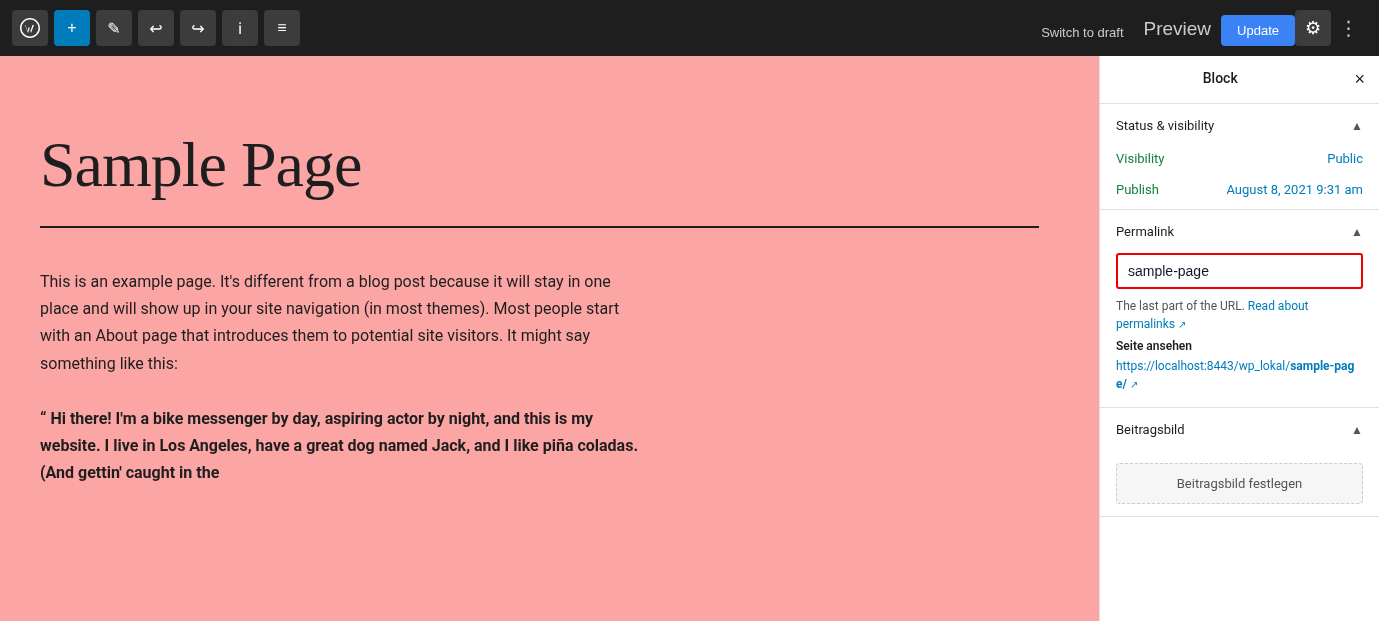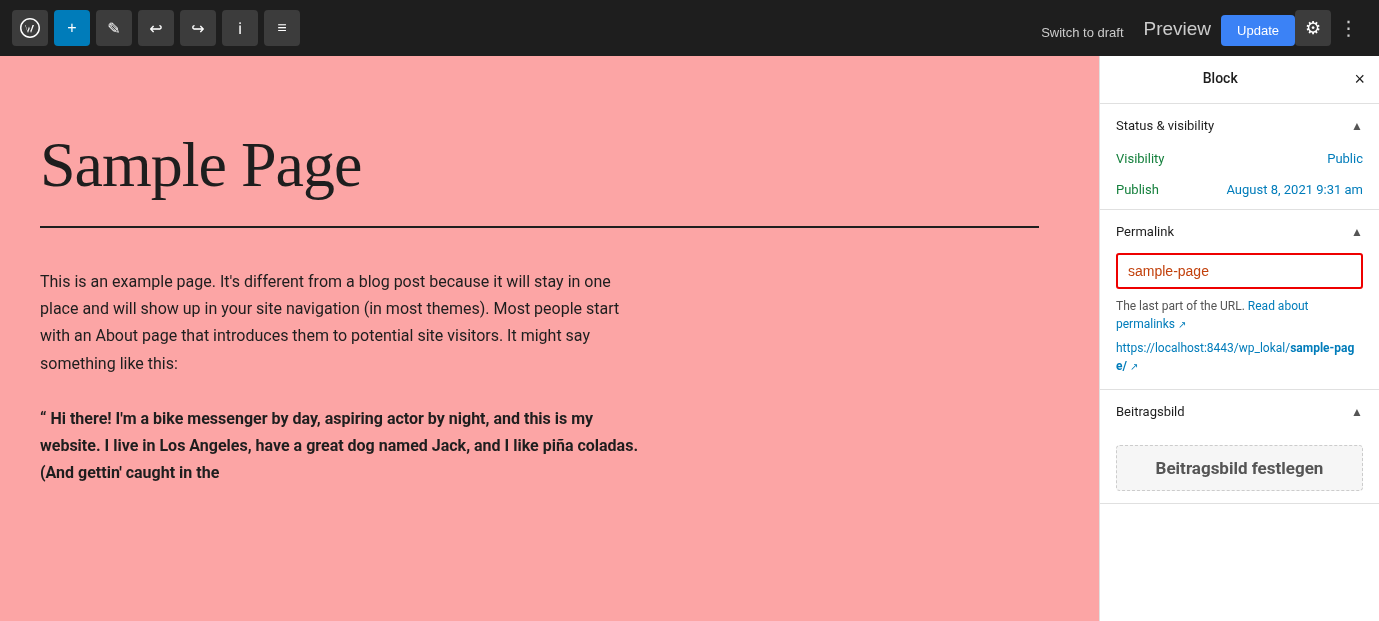--- a/index.html
+++ b/index.html
@@ -120,21 +120,21 @@
     .sidebar-label { font-size: 13px; color: #15803d; }
     .sidebar-value { font-size: 13px; color: #007cba; cursor: pointer; }
 
     
     .url-slug-label {
       font-size: 12px; color: #1e1e1e; padding: 0 16px 6px 16px; font-weight: 600;
     }
     .url-slug-input {
       margin: 0 16px 8px 16px; width: calc(100% - 32px);
       border: 2px solid #e00; border-radius: 3px; padding: 8px 10px;
-      font-size: 14px; color: #c2410c; outline: none;
+      font-size: 14px; color: #0f172a; outline: none;
     }
 
     .url-hint {
       font-size: 12px; color: #555; padding: 0 16px 6px 16px; line-height: 1.5;
     }
     .url-hint a { color: #007cba; text-decoration: none; }
 
     .seite-ansehen-label {
       font-size: 12px; color: #1e1e1e; padding: 0 16px 4px 16px; font-weight: 600;
     }
@@ -143,21 +143,21 @@
       text-decoration: none; word-break: break-all; line-height: 1.5;
     }
     .ext-icon { font-size: 10px; }
 
     
     .beitragsbild-body {
       padding: 12px 16px;
     }
     .beitragsbild-placeholder {
       border: 1px dashed #ccc; border-radius: 4px; background: #f6f6f6;
-      padding: 12px 16px; text-align: center; font-size: 17px; color: #555; cursor: pointer; font-weight: bold;
+      padding: 12px 16px; text-align: center; font-size: 13px; color: #555; cursor: pointer;
     }
   </style>
 </head>
 <body>
 
 <div class="toolbar">
   <div class="toolbar-left">
     <div class="wp-logo">
       <svg viewBox="0 0 20 20" xmlns="http://www.w3.org/2000/svg">
         <path d="M10 0C4.477 0 0 4.477 0 10s4.477 10 10 10 10-4.477 10-10S15.523 0 10 0zm0 1.5a8.5 8.5 0 110 17 8.5 8.5 0 010-17zM5.5 7l2 6 1.5-4.5L10.5 13l2-6H14l-3 8-1.5-4.5L8 15l-3-8h.5z"></path>
@@ -244,20 +244,21 @@
       <input class="url-slug-input" type="text" value="sample-page" style="">
 
       <div class="url-hint">
         <span>The last part of the URL.</span>
         <a href="#">
           <span>Read about permalinks</span>
           <span class="ext-icon">↗</span>
         </a>
       </div>
 
+      <div class="seite-ansehen-label">Seite ansehen</div>
       <a href="#" class="seite-ansehen-link">
         https://localhost:8443/wp_lokal/<strong>sample-page/</strong>
         <span class="ext-icon">↗</span>
       </a>
     </div>
 
     <div class="sidebar-section">
       <div class="sidebar-section-header">
         <span class="sidebar-section-title">Beitragsbild</span>
         <span class="chevron">▲</span>

